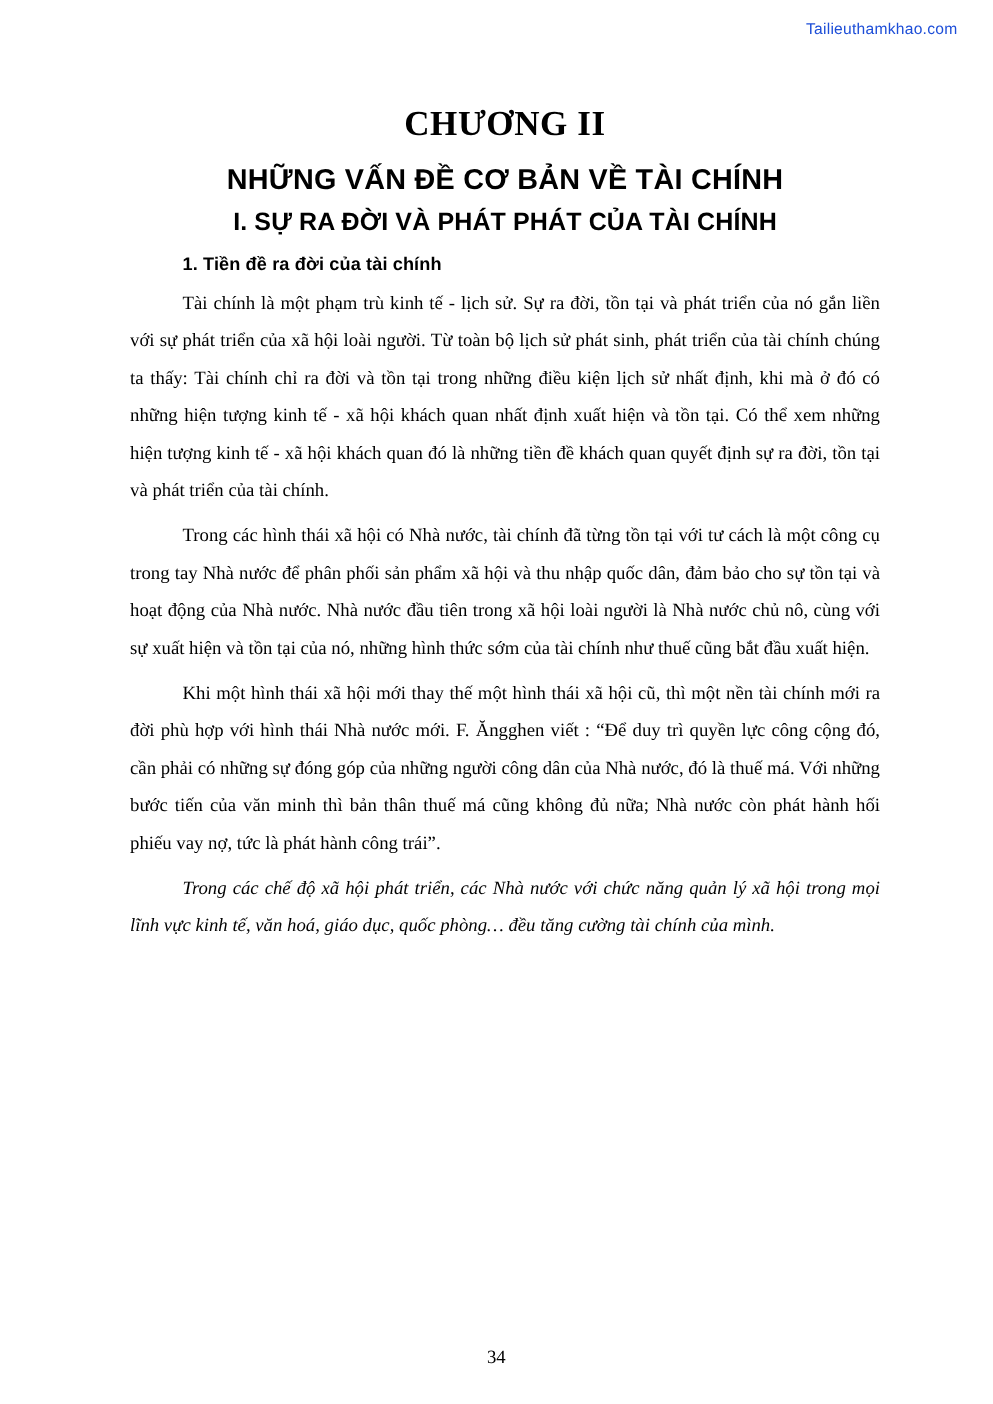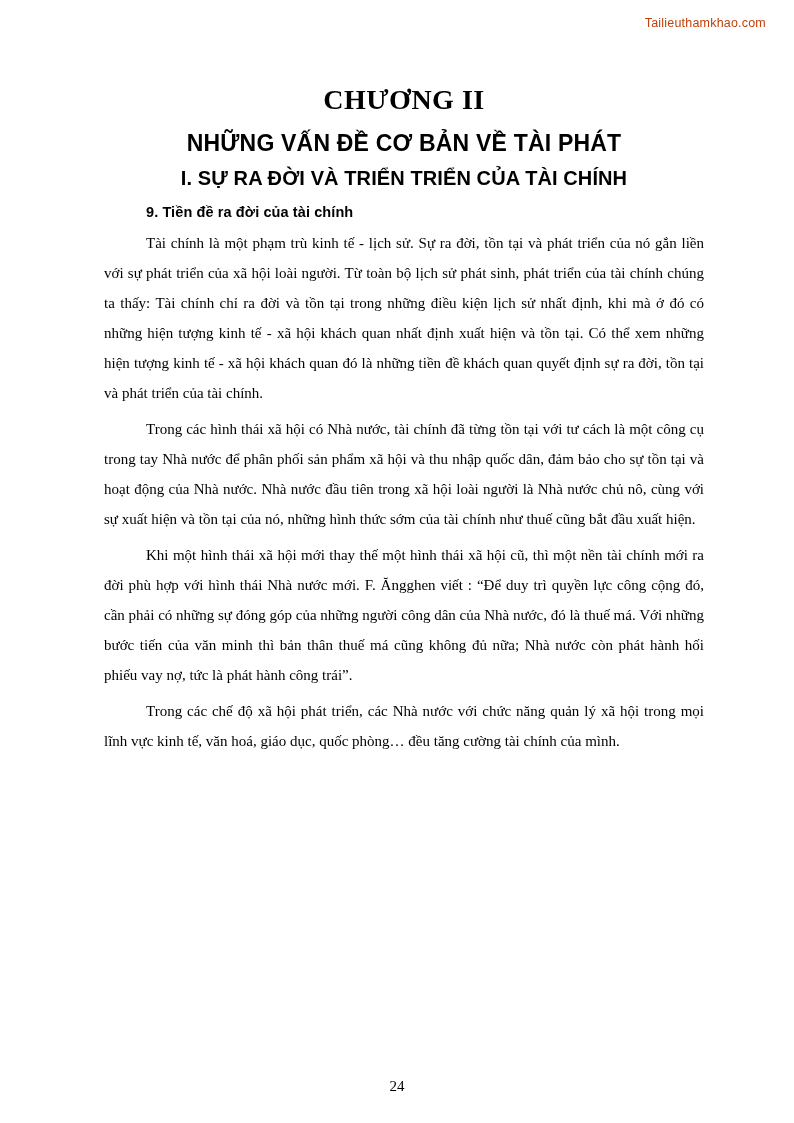--- a/index.html
+++ b/index.html
@@ -20,21 +20,21 @@
     width: 794px;
     height: 1123px;
     box-sizing: border-box;
   }
   .watermark {
     position: absolute;
     top: 16px;
     right: 28px;
     font-family: "Liberation Sans", sans-serif;
     font-size: 12.5px;
-    color: #c2410c;
+    color: #1d4ed8;
     letter-spacing: 0.2px;
     white-space: nowrap;
   }
   .content {
     position: absolute;
     left: 104px;
     top: 84px;
     width: 600px;
   }
   h1.chapter {
@@ -81,20 +81,21 @@
     font-family: "Liberation Serif", serif;
     font-size: 15px;
     line-height: 30px;
     text-align: justify;
     text-justify: inter-word;
     margin: 0 0 6px 0;
     text-indent: 42px;
   }
   p.body.tight {
     margin-bottom: 4px;
+    font-style: italic;
   }
   .pagenum {
     position: absolute;
     left: 0;
     right: 0;
     bottom: 28px;
     text-align: center;
     font-family: "Liberation Serif", serif;
     font-size: 15px;
   }
@@ -103,30 +104,30 @@
 <body>
 
 <div class="page">
 
   <div class="watermark">Tailieuthamkhao.com</div>
 
   <div class="content">
 
     <h1 class="chapter">CHƯƠNG II</h1>
 
-    <h2 class="title">NHỮNG VẤN ĐỀ CƠ BẢN VỀ TÀI PHÁT</h2>
+    <h2 class="title">NHỮNG VẤN ĐỀ CƠ BẢN VỀ TÀI CHÍNH</h2>
 
-    <h3 class="section">I. SỰ RA ĐỜI VÀ TRIỂN TRIỂN CỦA TÀI CHÍNH</h3>
+    <h3 class="section">I. SỰ RA ĐỜI VÀ PHÁT PHÁT CỦA TÀI CHÍNH</h3>
 
-    <h4 class="subsection">9. Tiền đề ra đời của tài chính</h4>
+    <h4 class="subsection">1. Tiền đề ra đời của tài chính</h4>
 
     <p class="body">Tài chính là một phạm trù kinh tế - lịch sử. Sự ra đời, tồn tại và phát triển của nó gắn liền với sự phát triển của xã hội loài người. Từ toàn bộ lịch sử phát sinh, phát triển của tài chính chúng ta thấy: Tài chính chỉ ra đời và tồn tại trong những điều kiện lịch sử nhất định, khi mà ở đó có những hiện tượng kinh tế - xã hội khách quan nhất định xuất hiện và tồn tại. Có thể xem những hiện tượng kinh tế - xã hội khách quan đó là những tiền đề khách quan quyết định sự ra đời, tồn tại và phát triển của tài chính.</p>
 
 
     <p class="body">Trong các hình thái xã hội có Nhà nước, tài chính đã từng tồn tại với tư cách là một công cụ trong tay Nhà nước để phân phối sản phẩm xã hội và thu nhập quốc dân, đảm bảo cho sự tồn tại và hoạt động của Nhà nước. Nhà nước đầu tiên trong xã hội loài người là Nhà nước chủ nô, cùng với sự xuất hiện và tồn tại của nó, những hình thức sớm của tài chính như thuế cũng bắt đầu xuất hiện.</p>
     <p class="body">Khi một hình thái xã hội mới thay thế một hình thái xã hội cũ, thì một nền tài chính mới ra đời phù hợp với hình thái Nhà nước mới. F. Ăngghen viết : “Để duy trì quyền lực công cộng đó, cần phải có những sự đóng góp của những người công dân của Nhà nước, đó là thuế má. Với những bước tiến của văn minh thì bản thân thuế má cũng không đủ nữa; Nhà nước còn phát hành hối phiếu vay nợ, tức là phát hành công trái”.</p>
     <p class="body tight">Trong các chế độ xã hội phát triển, các Nhà nước với chức năng quản lý xã hội trong mọi lĩnh vực kinh tế, văn hoá, giáo dục, quốc phòng… đều tăng cường tài chính của mình.</p>
 
   </div>
 
-  <div class="pagenum">24</div>
+  <div class="pagenum">34</div>
 
 </div>
 
 </body></html>

